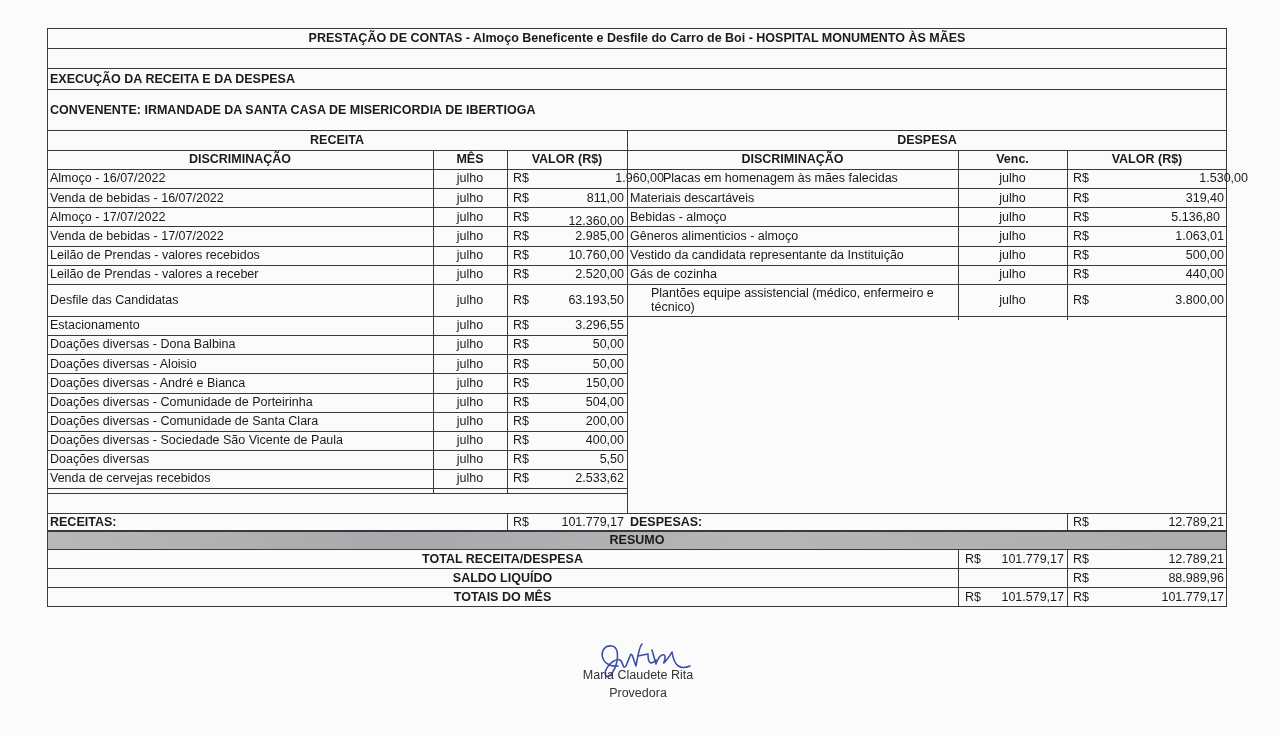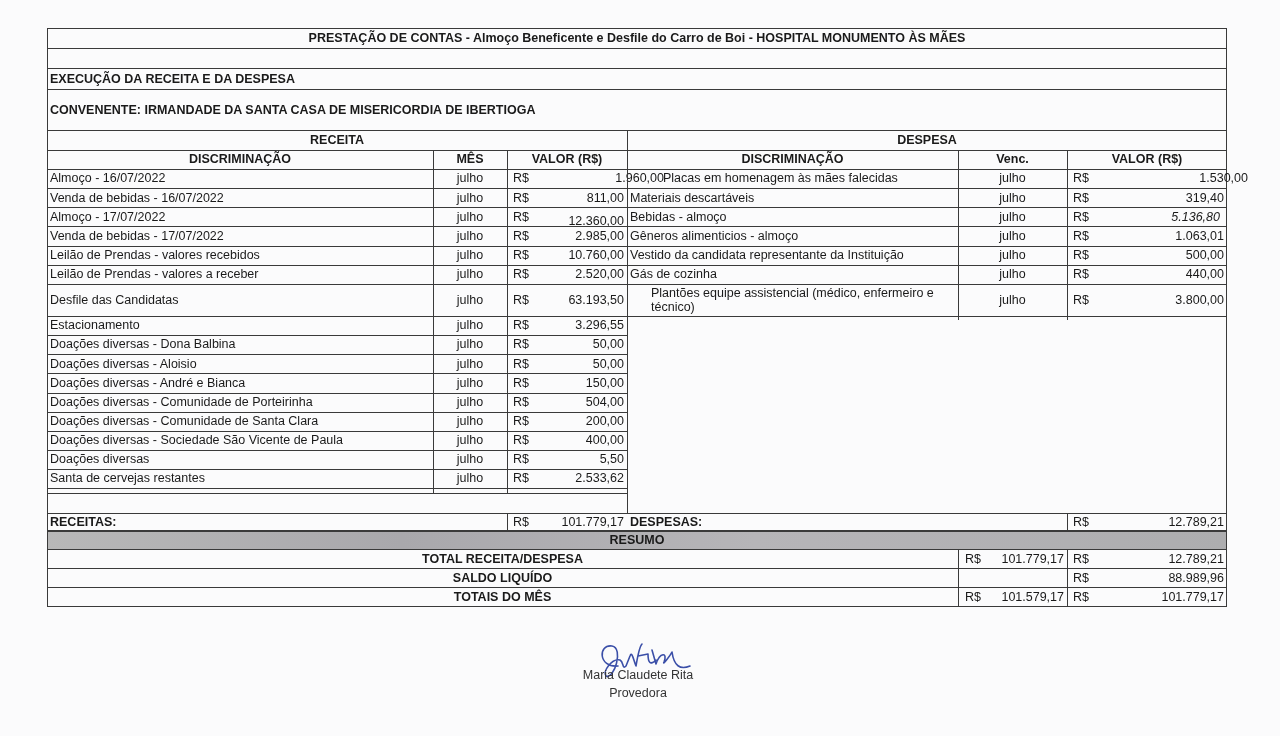--- a/index.html
+++ b/index.html
@@ -131,21 +131,21 @@
     <div class="cell" style="left:510px;top:430.79999999999984px;width:40px;height:19.15px;">R$</div>
     <div class="cell r" style="left:527px;top:430.79999999999984px;width:100px;height:19.15px;">400,00</div>
     <div class="hl" style="left:47px;top:449.9499999999998px;width:580px;"></div>
     <div class="abs" style="left:47px;top:449.9499999999998px;width:580px;height:19.15px;"></div>
     <div class="cell" style="left:47px;top:449.9499999999998px;width:386px;height:19.15px;">Doações diversas</div>
     <div class="cell c" style="left:433px;top:449.9499999999998px;width:74px;height:19.15px;">julho</div>
     <div class="cell" style="left:510px;top:449.9499999999998px;width:40px;height:19.15px;">R$</div>
     <div class="cell r" style="left:527px;top:449.9499999999998px;width:100px;height:19.15px;">5,50</div>
     <div class="hl" style="left:47px;top:469.0999999999998px;width:580px;"></div>
     <div class="abs" style="left:47px;top:469.0999999999998px;width:580px;height:19.15px;"></div>
-    <div class="cell" style="left:47px;top:469.0999999999998px;width:386px;height:19.15px;">Santa de cervejas restantes</div>
+    <div class="cell" style="left:47px;top:469.0999999999998px;width:386px;height:19.15px;">Venda de cervejas recebidos</div>
     <div class="cell c" style="left:433px;top:469.0999999999998px;width:74px;height:19.15px;">julho</div>
     <div class="cell" style="left:510px;top:469.0999999999998px;width:40px;height:19.15px;">R$</div>
     <div class="cell r" style="left:527px;top:469.0999999999998px;width:100px;height:19.15px;">2.533,62</div>
     <div class="hl" style="left:47px;top:488.2499999999998px;width:580px;"></div>
   </div>
 <div id="despesa-rows">
     <div class="abs" style="left:627px;top:169px;width:600px;height:19.15px;"></div>
     <div class="cell" style="left:627px;top:169px;width:331px;height:19.15px;padding-left:36px;">Placas em homenagem às mães falecidas</div>
     <div class="cell c" style="left:958px;top:169px;width:109px;height:19.15px;">julho</div>
     <div class="cell" style="left:1070px;top:169px;width:40px;height:19.15px;">R$</div>
@@ -154,21 +154,21 @@
     <div class="abs" style="left:627px;top:188.15px;width:600px;height:19.15px;"></div>
     <div class="cell" style="left:627px;top:188.15px;width:331px;height:19.15px;">Materiais descartáveis</div>
     <div class="cell c" style="left:958px;top:188.15px;width:109px;height:19.15px;">julho</div>
     <div class="cell" style="left:1070px;top:188.15px;width:40px;height:19.15px;">R$</div>
     <div class="cell r" style="left:1087px;top:188.15px;width:140px;height:19.15px;">319,40</div>
     <div class="hl" style="left:627px;top:207.3px;width:600px;"></div>
     <div class="abs" style="left:627px;top:207.3px;width:600px;height:19.15px;"></div>
     <div class="cell" style="left:627px;top:207.3px;width:331px;height:19.15px;">Bebidas - almoço</div>
     <div class="cell c" style="left:958px;top:207.3px;width:109px;height:19.15px;">julho</div>
     <div class="cell" style="left:1070px;top:207.3px;width:40px;height:19.15px;">R$</div>
-    <div class="cell r" style="left:1087px;top:207.3px;width:136px;height:19.15px;font-style:italic;">5.136,80</div>
+    <div class="cell r" style="left:1087px;top:207.3px;width:136px;height:19.15px;">5.136,80</div>
     <div class="hl" style="left:627px;top:226.45000000000002px;width:600px;"></div>
     <div class="abs" style="left:627px;top:226.45000000000002px;width:600px;height:19.15px;"></div>
     <div class="cell" style="left:627px;top:226.45000000000002px;width:331px;height:19.15px;">Gêneros alimenticios - almoço</div>
     <div class="cell c" style="left:958px;top:226.45000000000002px;width:109px;height:19.15px;">julho</div>
     <div class="cell" style="left:1070px;top:226.45000000000002px;width:40px;height:19.15px;">R$</div>
     <div class="cell r" style="left:1087px;top:226.45000000000002px;width:140px;height:19.15px;">1.063,01</div>
     <div class="hl" style="left:627px;top:245.60000000000002px;width:600px;"></div>
     <div class="abs" style="left:627px;top:245.60000000000002px;width:600px;height:19.15px;"></div>
     <div class="cell" style="left:627px;top:245.60000000000002px;width:331px;height:19.15px;">Vestido da candidata representante da Instituição</div>
     <div class="cell c" style="left:958px;top:245.60000000000002px;width:109px;height:19.15px;">julho</div>

